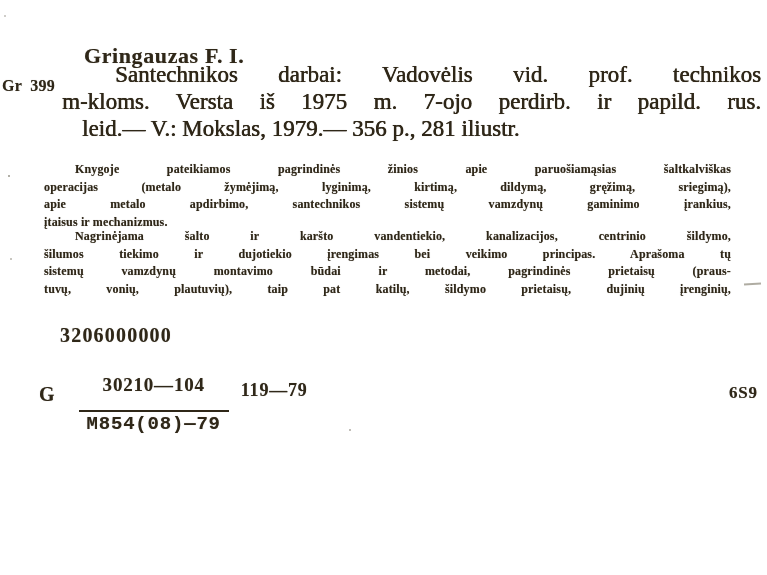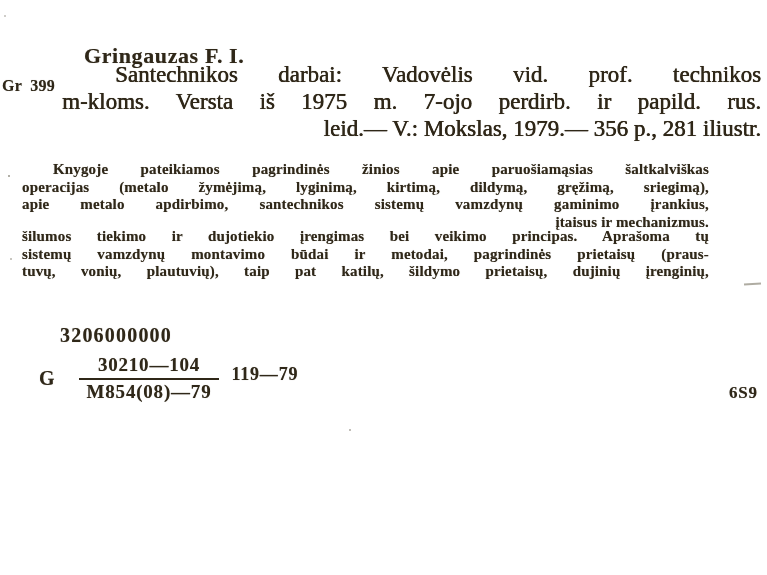--- a/index.html
+++ b/index.html
@@ -35,45 +35,45 @@
     font-size:16px;font-weight:700;word-spacing:4px;letter-spacing:.3px;
     white-space:nowrap;
   }
   .title-block{
     left:62px;top:61px;width:699px;
     font-size:23px;line-height:27px;font-weight:400;
     text-shadow:.45px 0 0 currentColor, 0 0 .7px rgba(47,39,24,.5);
   }
   .title-block .jline{text-align:justify;text-align-last:justify;}
   .title-block .ind{padding-left:53px;}
-  .title-block .lline{text-align:right;margin-left:20px;}
+  .title-block .lline{text-align:left;margin-left:20px;}
   .ann{
-    width:687px;left:22px;
-    font-size:15px;line-height:17.6px;font-weight:700;
+    width:687px;left:44px;
+    font-size:12px;line-height:17.6px;font-weight:700;
     letter-spacing:.15px;
   }
   .ann1{top:161px;}
   .ann2{top:228px;}
   .ann .jline{text-align:justify;text-align-last:justify;}
   .ann .ind{padding-left:31px;}
-  .ann .lline{text-align:right;}
+  .ann .lline{text-align:left;}
   .stdnum{
     left:60px;top:324px;
     font-size:20px;font-weight:700;letter-spacing:1.2px;
     white-space:nowrap;
   }
   .classif{
     left:39px;top:354px;
     display:flex;align-items:center;
     font-weight:700;white-space:nowrap;
   }
   .classif .g-letter{font-size:20px;font-weight:700;}
   .classif .frac{margin-left:24px;text-align:center;font-size:19px;letter-spacing:.8px;}
-  .classif .frac .num{padding:0 8px 2px 8px;}
-  .classif .frac .den{border-top:2.2px solid var(--ink);padding:1px 8px 0 8px;}
+  .classif .frac .num{padding:0 8px 14px 8px;margin-top:20px;}
+  .classif .frac .den{border-top:2.2px solid var(--ink);padding:1px 8px 0 8px;font-family:Liberation Mono, monospace;}
   .classif .suffix{margin-left:12px;font-size:18px;letter-spacing:.8px;align-self:center;margin-top:-8px;}
   .corner{
     left:729px;top:383px;
     font-size:17px;font-weight:700;letter-spacing:.8px;
   }
   .pencil-mark{
     left:744px;top:283px;width:17px;height:2px;
     background:rgba(110,104,86,.55);transform:rotate(-4deg);
   }
   .specks{
@@ -101,20 +101,21 @@
   </div>
 
   <div class="abs ann ann1">
     <div class="jline ind">Knygoje pateikiamos pagrindinės žinios apie paruošiamąsias šaltkalviškas</div>
     <div class="jline">operacijas (metalo žymėjimą, lyginimą, kirtimą, dildymą, gręžimą, sriegimą),</div>
     <div class="jline">apie metalo apdirbimo, santechnikos sistemų vamzdynų gaminimo įrankius,</div>
     <div class="lline">įtaisus ir mechanizmus.</div>
   </div>
 
   <div class="abs ann ann2">
+    <div class="jline ind">Nagrinėjama šalto ir karšto vandentiekio, kanalizacijos, centrinio šildymo,</div>
     <div class="jline">šilumos tiekimo ir dujotiekio įrengimas bei veikimo principas. Aprašoma tų</div>
     <div class="jline">sistemų vamzdynų montavimo būdai ir metodai, pagrindinės prietaisų (praus-</div>
     <div class="jline">tuvų, vonių, plautuvių), taip pat katilų, šildymo prietaisų, dujinių įrenginių,</div>
   </div>
 
   <div class="abs stdnum">3206000000</div>
 
   <div class="abs classif">
     <span class="g-letter">G</span>
     <span class="frac">

